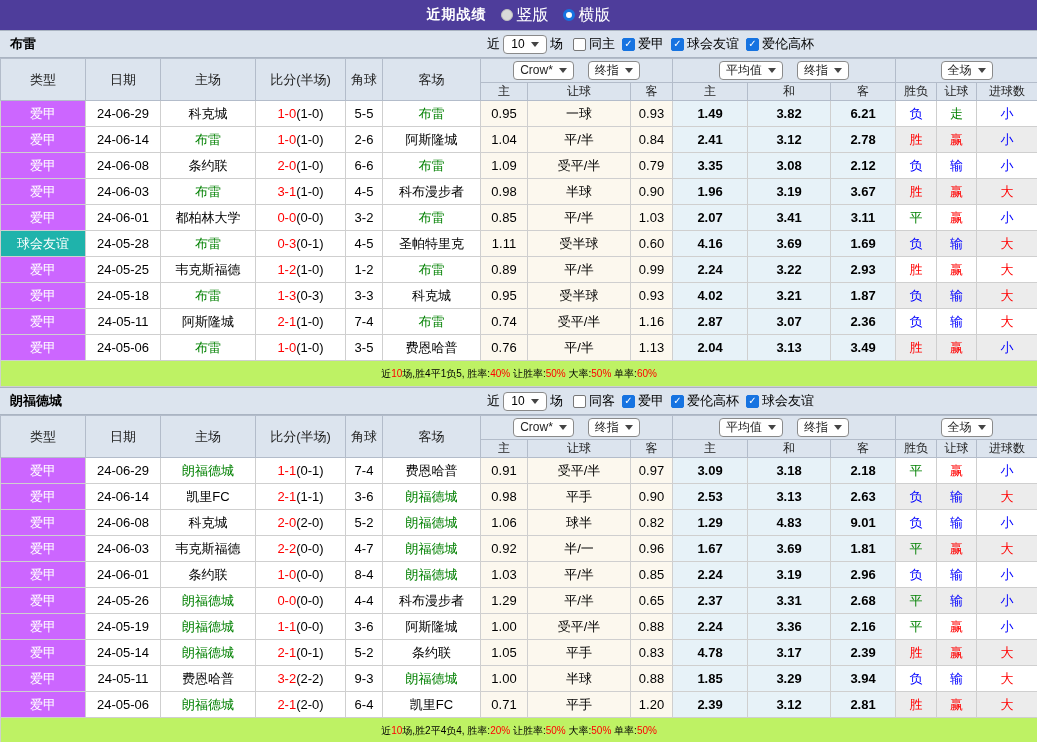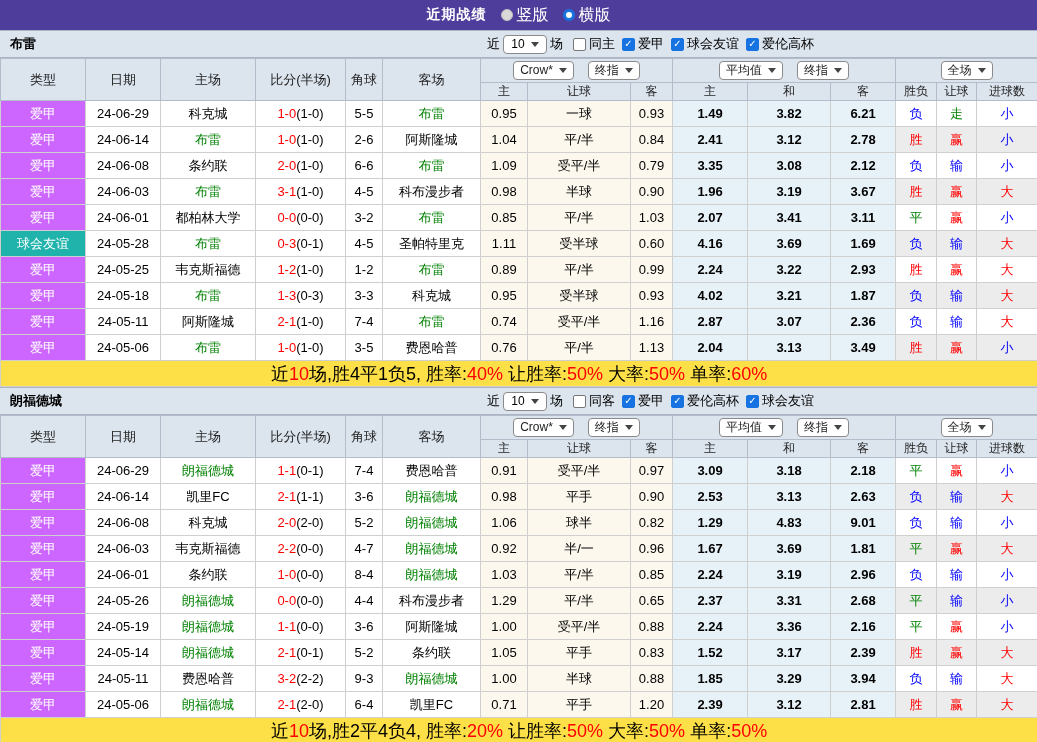--- a/index.html
+++ b/index.html
@@ -52,21 +52,21 @@
   table.stats th .hdr-controls{display:flex;align-items:center;justify-content:center;gap:14px;text-align:right;}
   table.stats td{border:1px solid #cfcfcf;height:25px;padding:0;overflow:hidden;white-space:nowrap;}
   td.lg-violet{background:var(--league-violet,#cc66ff);color:#fff;}
   td.lg-teal{background:var(--league-teal,#1fb3ab);color:#fff;}
   td.cream{background:var(--asia-bg,#fcf8ee);}
   td.pale{background:var(--euro-bg,#e7f2f8);font-weight:bold;}
   tbody tr:nth-child(even) td.res{background:var(--alt-row,#ececec);}
   .c-red{color:var(--red,#ff0000);}
   .c-green{color:var(--green,#008000);}
   .c-blue{color:var(--blue,#0000ff);}
-  td.summary{height:25px;background:#fde047;font-size:18px;border:1px solid #cfcfcf;}
+  td.summary{height:25px;background:#bef264;font-size:10px;border:1px solid #cfcfcf;}
 </style>
 </head>
 <body>
 
 <div class="topbar">
   <span class="title">近期战绩</span>
   <label class="radio-item">
     <span class="radio sel"></span>
     <span>竖版</span>
   </label>
@@ -581,21 +581,21 @@
         <tr>
           <td class="league lg-violet">爱甲</td>
           <td>24-05-14</td>
           <td class="c-green">朗福德城</td>
           <td><span class="c-red">2-1</span><span>(0-1)</span></td>
           <td>5-2</td>
           <td>条约联</td>
           <td class="cream">1.05</td>
           <td class="cream">平手</td>
           <td class="cream">0.83</td>
-          <td class="pale">1.52</td>
+          <td class="pale">4.78</td>
           <td class="pale">3.17</td>
           <td class="pale">2.39</td>
           <td class="res c-red">胜</td>
           <td class="res c-red">赢</td>
           <td class="res c-red">大</td>
         </tr>
         <tr>
           <td class="league lg-violet">爱甲</td>
           <td>24-05-11</td>
           <td>费恩哈普</td>

